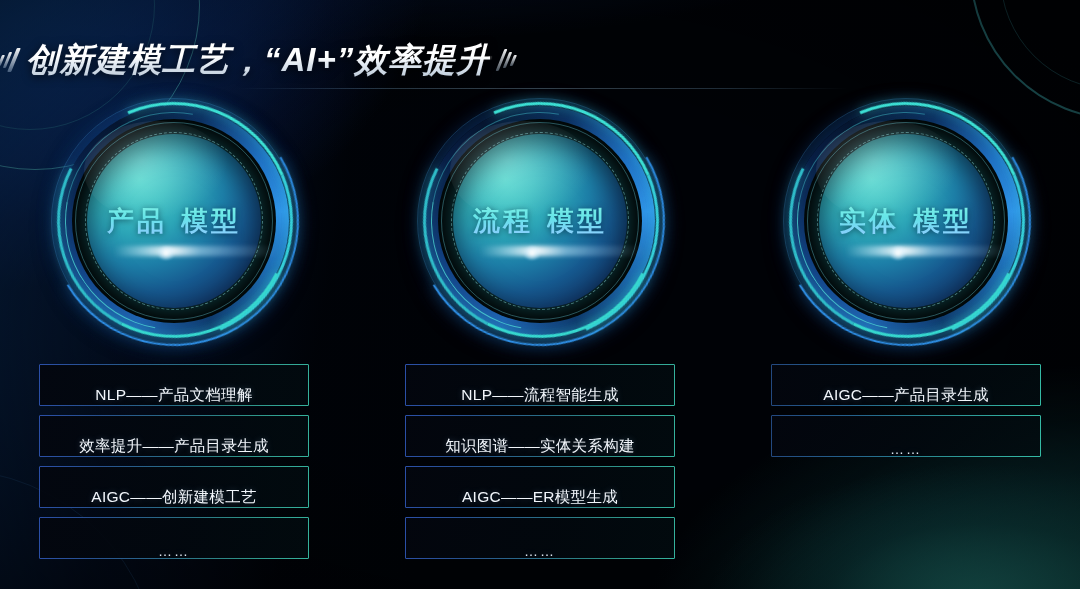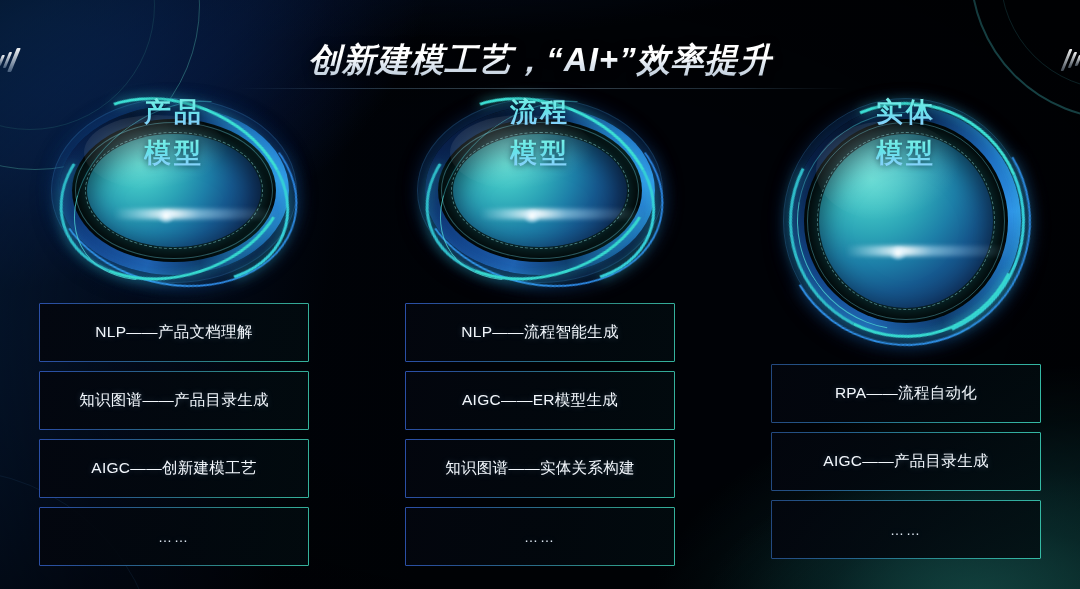--- a/index.html
+++ b/index.html
@@ -54,21 +54,21 @@
   .deco-arc { position:absolute; border-radius:50%; border:1px solid rgba(90,215,215,.30); }
   .arc-tl-1 { width:330px; height:330px; left:-130px; top:-160px; border-color:rgba(95,225,220,.50); }
   .arc-tl-2 { width:250px; height:250px; left:-95px; top:-120px; border-color:rgba(70,185,190,.28); }
   .arc-tr-1 { width:300px; height:300px; right:-190px; top:-180px; border-color:rgba(70,200,205,.55); border-width:2px; }
   .arc-tr-2 { width:230px; height:230px; right:-150px; top:-140px; border-color:rgba(60,170,180,.35); }
   .arc-bl-1 { width:420px; height:420px; left:-260px; bottom:-300px; border-color:rgba(60,140,210,.18); }
 
   
   .title-wrap {
     position:absolute; left:0; right:0; top:33px;
-    display:flex; align-items:center; justify-content:space-between; gap:10px;
+    display:flex; align-items:center; justify-content:flex-start; gap:10px;
     height:54px;
   }
   .title-text {
     font-size:33px;
     font-weight:bold;
     font-style:italic;
     letter-spacing:1px;
     white-space:nowrap;
     background:linear-gradient(180deg,#ffffff 0%,#ffffff 42%,#d9e3ee 58%,#9fb2c6 100%);
     -webkit-background-clip:text; background-clip:text;
@@ -199,39 +199,39 @@
   }
   .flare-dot {
     position:absolute; left:43%; top:60%;
     width:18px; height:14px; border-radius:50%;
     background:radial-gradient(circle,rgba(255,255,255,.95),rgba(200,235,255,.35) 55%,rgba(255,255,255,0) 80%);
     filter:blur(1px);
     pointer-events:none;
   }
   .orb-label {
     position:absolute; inset:0;
-    display:flex; flex-direction:column; align-items:center; justify-content:flex-start;
-    gap:8px;
+    display:flex; flex-direction:row; align-items:center; justify-content:center;
+    gap:14px;
     z-index:5;
   }
   .orb-label span {
     font-size:27px; font-weight:bold; letter-spacing:3px;
     line-height:1.22;
     background:linear-gradient(180deg,#7ef0e6 0%,#64e4e8 40%,#7dd4f7 75%,#8fd0ff 100%);
     -webkit-background-clip:text; background-clip:text;
     color:transparent; -webkit-text-fill-color:transparent;
     filter:drop-shadow(0 1px 3px rgba(0,20,40,.6));
   }
 
   
   .items { width:270px; display:flex; flex-direction:column; gap:9px; }
   .item-box {
     position:relative;
-    height:59px;
-    display:flex; align-items:center; justify-content:center;
+    height:42px;
+    display:flex; align-items:flex-end; justify-content:center;
     background:linear-gradient(100deg,rgba(3,6,14,.92) 0%,rgba(2,8,14,.86) 55%,rgba(2,12,16,.80) 100%);
     padding:0 24px;
   }
   .item-box::before {
     content:""; position:absolute; inset:0;
     padding:1px; border-radius:1px;
     background:linear-gradient(98deg,#2b4fa8 0%,#27518f 22%,#2a6f86 52%,#2e8f86 74%,#35b39d 100%);
     -webkit-mask:linear-gradient(#000 0 0) content-box, linear-gradient(#000 0 0);
     -webkit-mask-composite:xor;
     mask:linear-gradient(#000 0 0) content-box, linear-gradient(#000 0 0);
@@ -306,21 +306,21 @@
         <div class="orb-label">
           <span>产品</span>
           <span>模型</span>
         </div>
       </div>
       <div class="items">
         <div class="item-box">
           <span class="label">NLP——产品文档理解</span>
         </div>
         <div class="item-box">
-          <span class="label">知识图谱——产品目录生成</span>
+          <span class="label">效率提升——产品目录生成</span>
         </div>
         <div class="item-box">
           <span class="label">AIGC——创新建模工艺</span>
         </div>
         <div class="item-box dots">
           <span class="label">……</span>
         </div>
       </div>
     </div>
 
@@ -341,24 +341,24 @@
         <div class="orb-label">
           <span>流程</span>
           <span>模型</span>
         </div>
       </div>
       <div class="items">
         <div class="item-box">
           <span class="label">NLP——流程智能生成</span>
         </div>
         <div class="item-box">
+          <span class="label">知识图谱——实体关系构建</span>
+        </div>
+        <div class="item-box">
           <span class="label">AIGC——ER模型生成</span>
-        </div>
-        <div class="item-box">
-          <span class="label">知识图谱——实体关系构建</span>
         </div>
         <div class="item-box dots">
           <span class="label">……</span>
         </div>
       </div>
     </div>
 
     <div class="column">
       <div class="orb">
         <div class="ring ring-outer"></div>
@@ -373,23 +373,20 @@
         <div class="core-shine"></div>
         <div class="flare"></div>
         <div class="flare-dot"></div>
         <div class="orb-label">
           <span>实体</span>
           <span>模型</span>
         </div>
       </div>
       <div class="items">
         <div class="item-box">
-          <span class="label">RPA——流程自动化</span>
-        </div>
-        <div class="item-box">
           <span class="label">AIGC——产品目录生成</span>
         </div>
         <div class="item-box dots">
           <span class="label">……</span>
         </div>
       </div>
     </div>
 
   </div>
 </div>

